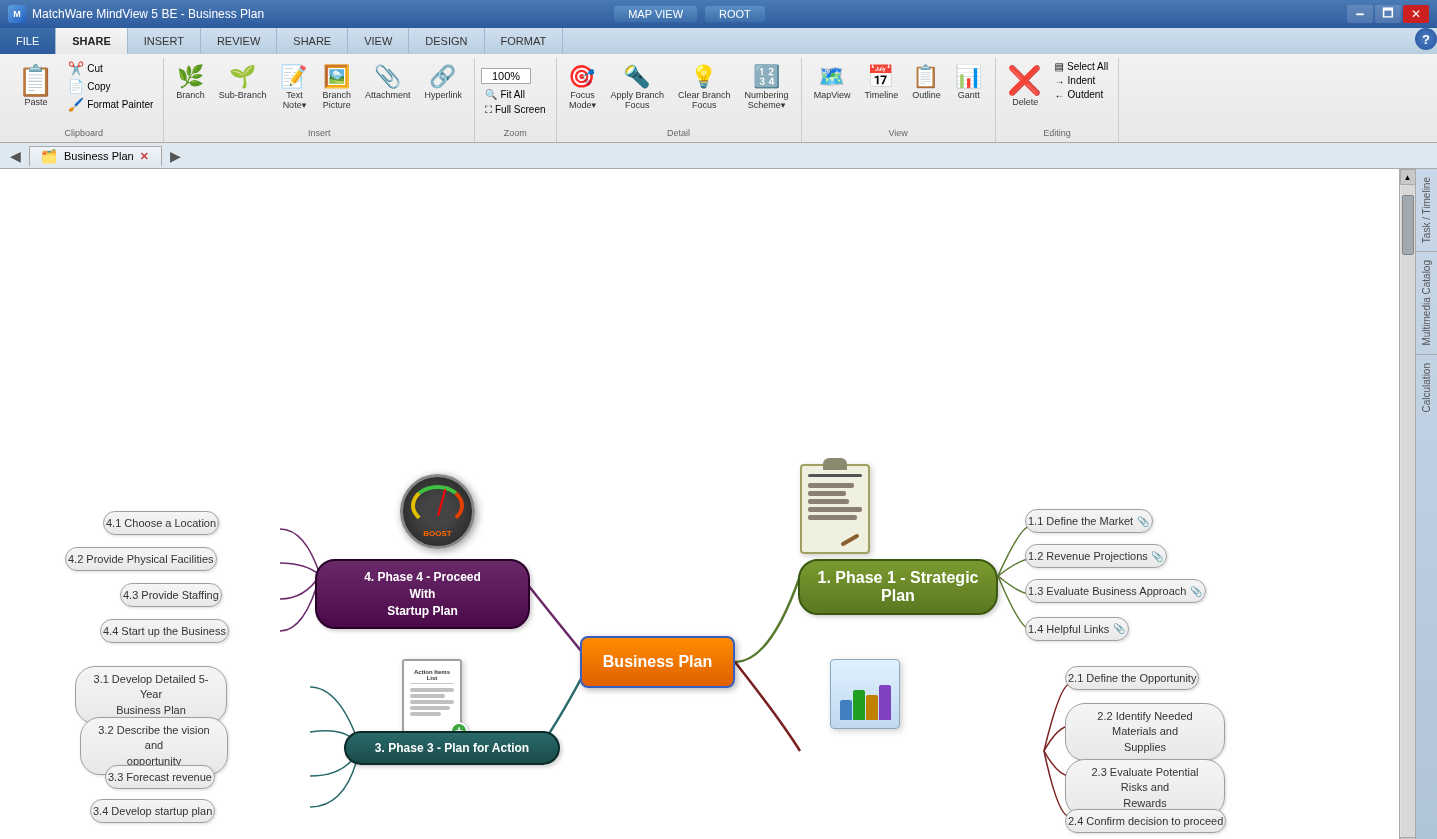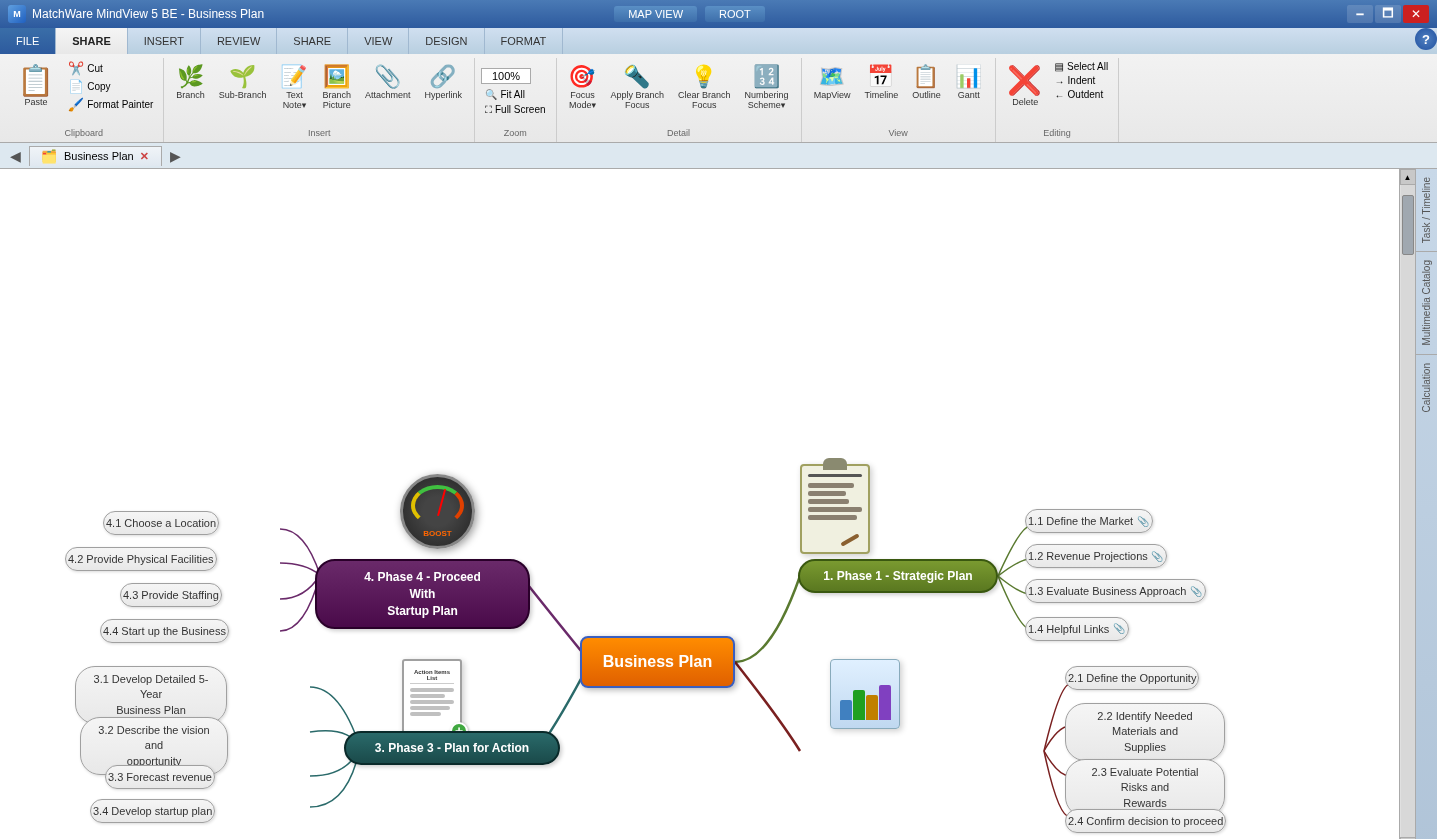--- a/index.html
+++ b/index.html
@@ -199,21 +199,21 @@
       font-size: 16px;
       border-radius: 8px;
       border: 2px solid #c05000;
       padding: 12px 20px;
       box-shadow: 2px 2px 6px rgba(0,0,0,0.3);
     }
     .node-phase1 {
       background: linear-gradient(to bottom, #7a9a30, #5a7820);
       color: white;
       font-weight: bold;
-      font-size: 12px;
+      font-size: 16px;
       border-radius: 20px;
       border: 2px solid #3a5810;
       padding: 8px 16px;
       box-shadow: 2px 2px 4px rgba(0,0,0,0.2);
     }
     .node-phase2 {
       background: linear-gradient(to bottom, #8b2020, #6a1010);
       color: white;
       font-weight: bold;
       font-size: 12px;

